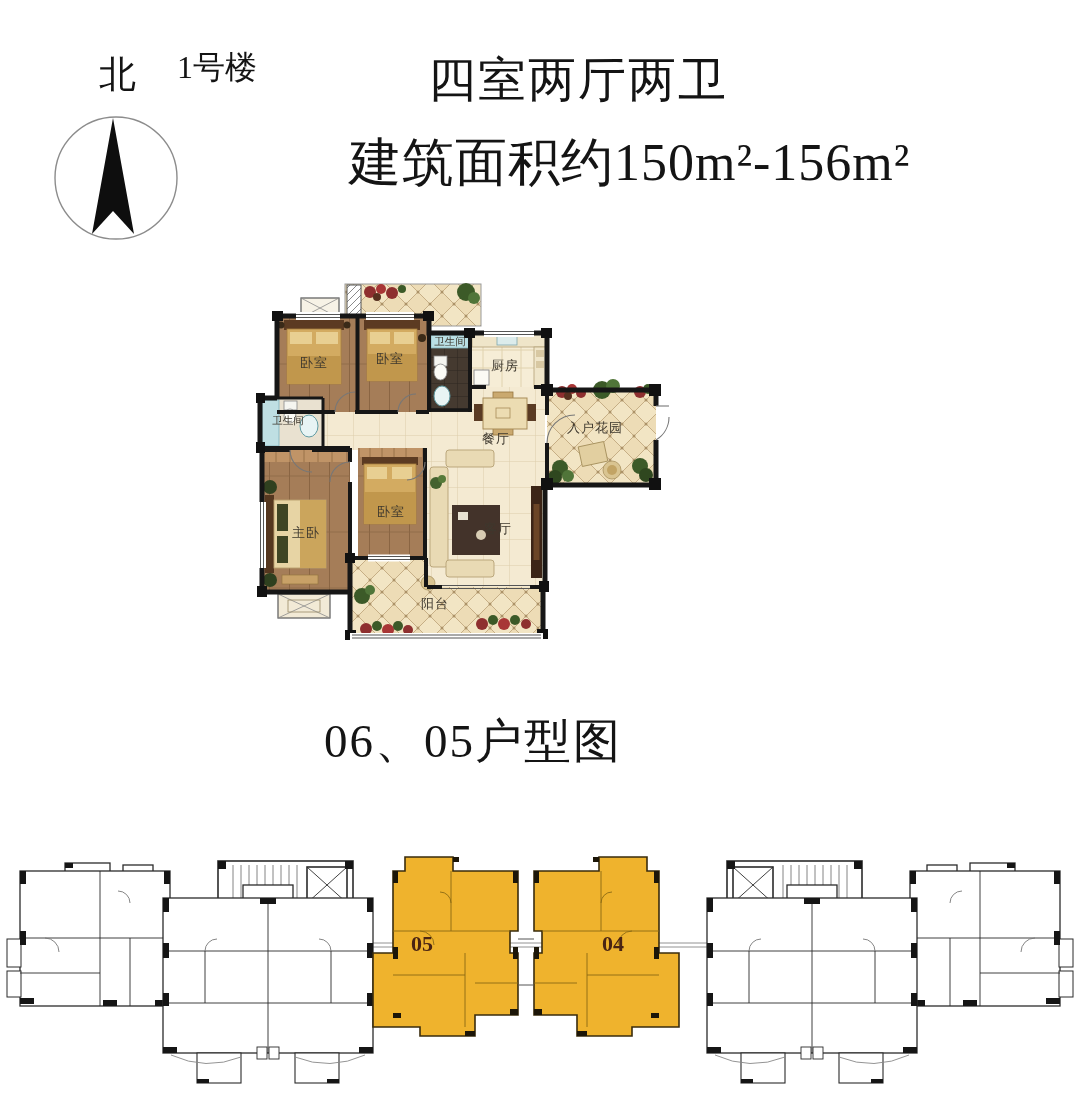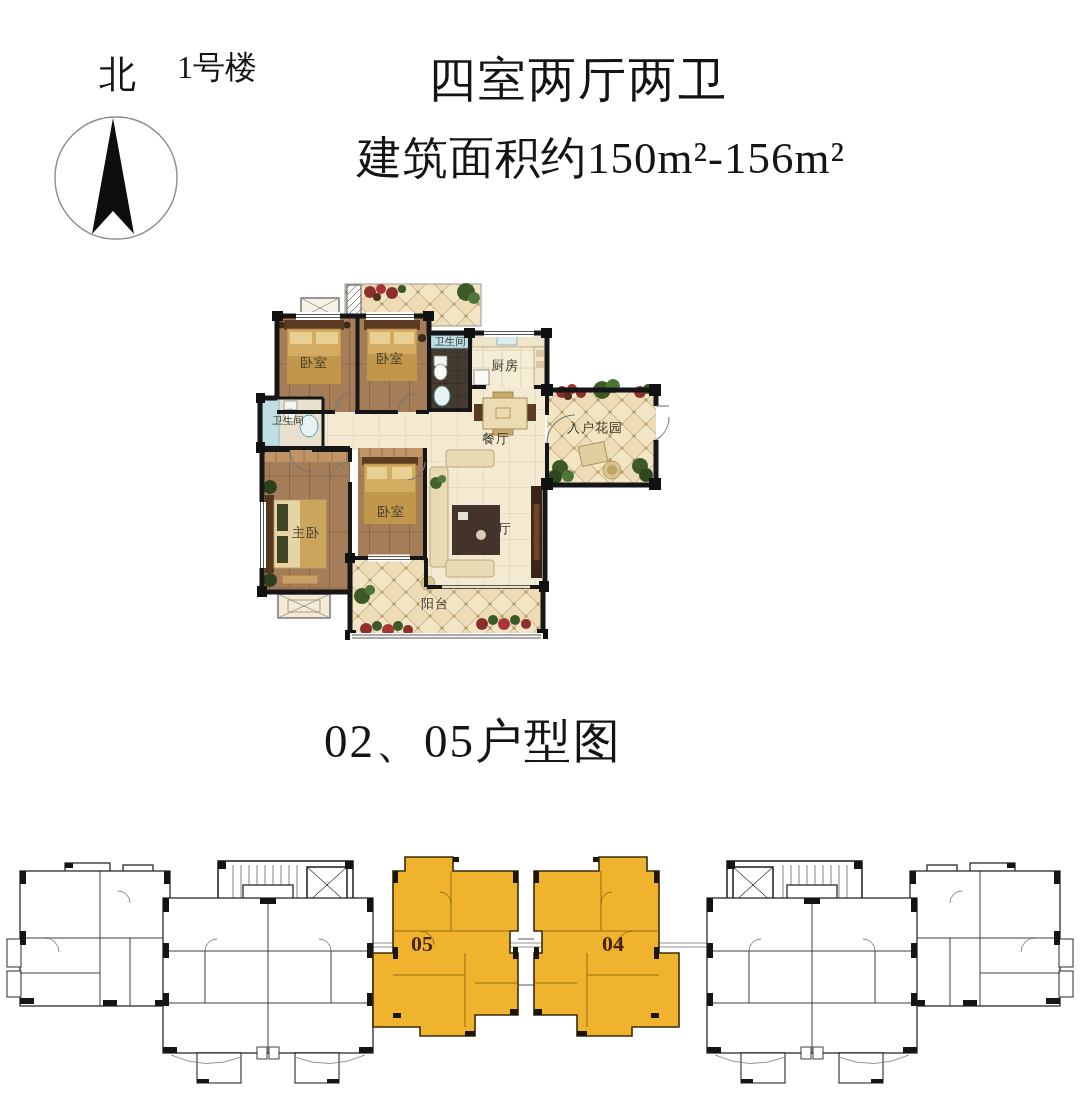--- a/index.html
+++ b/index.html
@@ -2,21 +2,21 @@
 <html><head>
 <meta charset="utf-8">
 <style>
   html,body{margin:0;padding:0;background:#ffffff;}
   #stage{position:relative;width:1080px;height:1095px;background:#ffffff;overflow:hidden;
          font-family:"Liberation Serif","DejaVu Serif",serif;color:#141414;}
   .abs{position:absolute;}
   .north-label{left:99px;top:50px;font-size:37px;letter-spacing:1px;}
   .building-label{left:177px;top:46px;font-size:32px;}
   .layout-title{left:428px;top:48px;font-size:48px;letter-spacing:2px;}
-  .area-text{left:357px;top:128px;font-size:45px;letter-spacing:1px;}
+  .area-text{left:349px;top:128px;font-size:52px;letter-spacing:1px;}
   .section-title{left:324px;top:710px;font-size:47px;letter-spacing:2px;}
   svg text{font-family:"Liberation Serif","DejaVu Serif",serif;}
   .room-label{fill:#3e382e;font-size:13px;letter-spacing:1px;}
   .room-label.sm{font-size:10.5px;letter-spacing:0;}
   .kp-num{font-size:22px;font-weight:bold;}
 </style>
 </head>
 <body>
 
 <div id="stage">
@@ -284,21 +284,21 @@
     <text class="room-label" x="255" y="90" text-anchor="middle">厨房</text>
     <text class="room-label" x="246" y="163" text-anchor="middle">餐厅</text>
     <text class="room-label" x="345" y="152" text-anchor="middle">入户花园</text>
     <text class="room-label sm" x="38" y="144" text-anchor="middle">卫生间</text>
     <text class="room-label" x="56" y="257" text-anchor="middle">主卧</text>
     <text class="room-label" x="141" y="236" text-anchor="middle">卧室</text>
     <text class="room-label" x="248" y="253" text-anchor="middle">客厅</text>
     <text class="room-label" x="185" y="328" text-anchor="middle">阳台</text>
   </svg>
 
-  <span class="abs section-title">02、05户型图</span>
+  <span class="abs section-title">06、05户型图</span>
 
   <svg class="abs" style="left:5px;top:843px;" width="1070" height="250" viewBox="0 0 1070 250">
 
     <path d="M150,100 H920 M150,104 H920" stroke="#777" stroke-width="0.8" fill="none"></path>
 
     <g id="kpL" fill="#ffffff" stroke="#2b2b2b">
 
       <g stroke-width="1.3">
         <rect x="60" y="20" width="45" height="10"></rect>
         <rect x="118" y="22" width="30" height="8"></rect>

